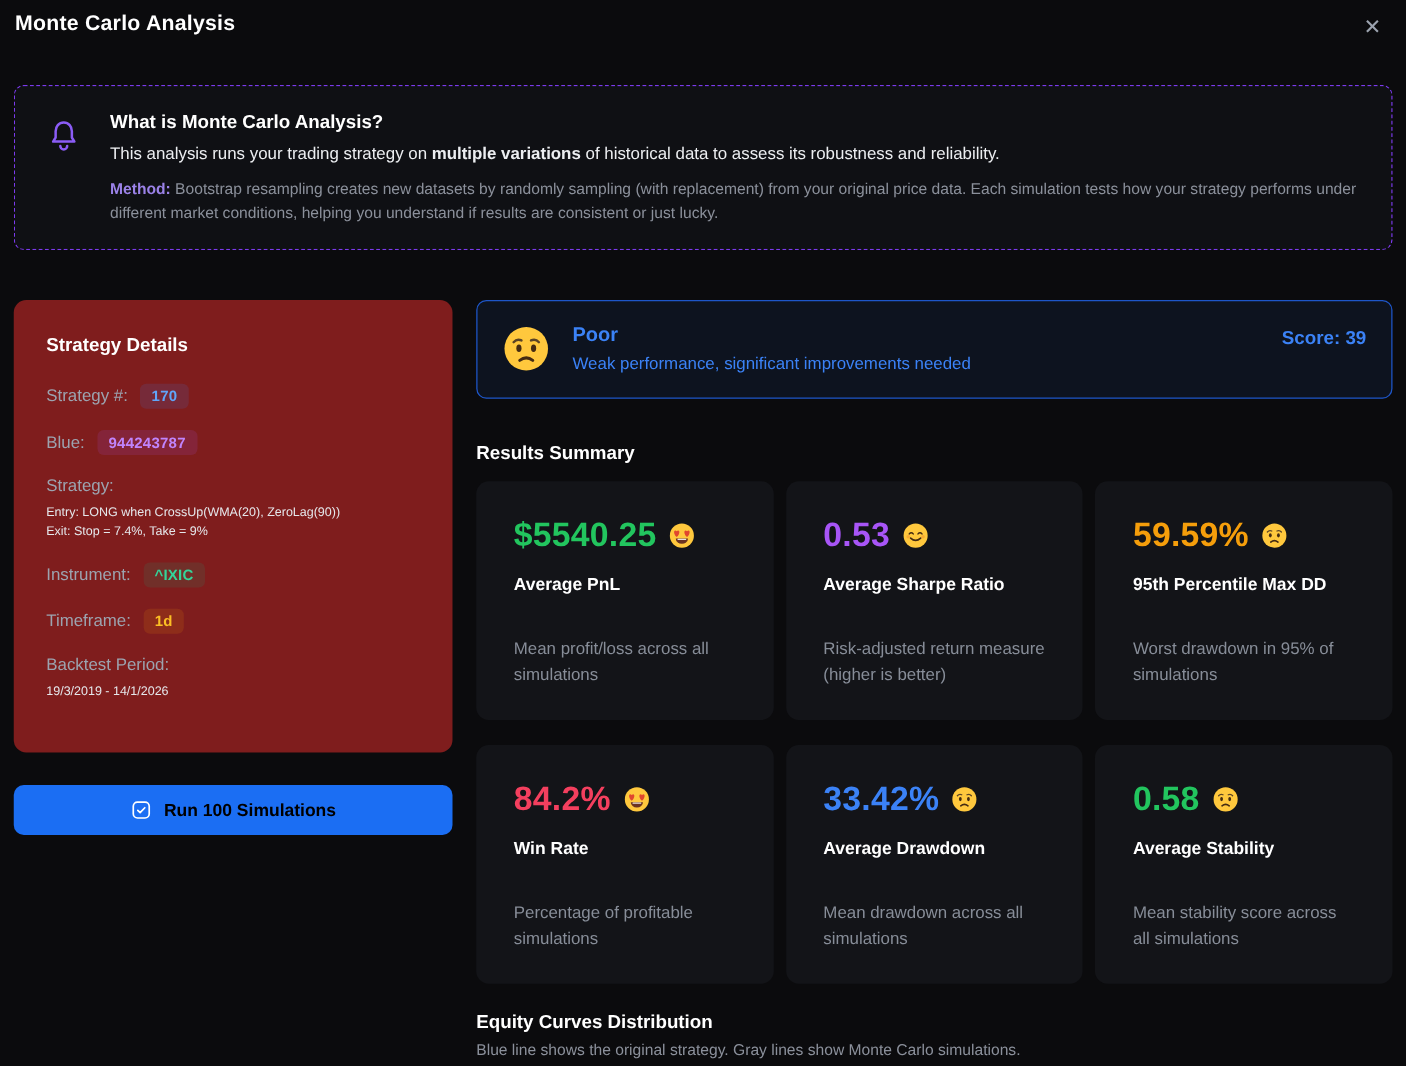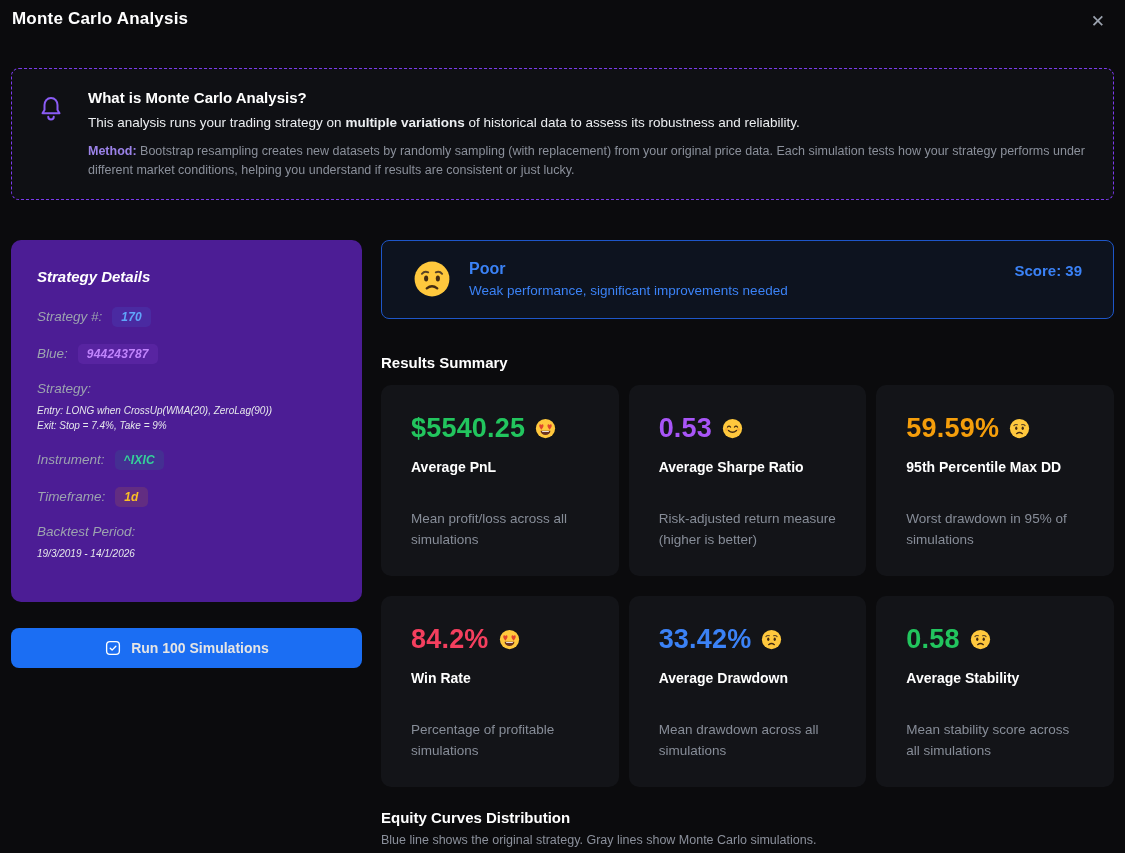--- a/index.html
+++ b/index.html
@@ -25,40 +25,40 @@
   .info-text h2 { font-size:15px; font-weight:700; color:#ffffff; margin-bottom:9px; }
   .info-line { font-size:13.5px; color:#eceef1; margin-bottom:12px; }
   .info-line b { font-weight:700; }
   .method { font-size:12.5px; color:#8b909b; line-height:1.55; max-width:1000px; }
   .method-label { color:#9b82e8; font-weight:700;margin-top:16px; }
 
   
   .main-row { display:flex; gap:19px; margin-top:40px; align-items:flex-start; }
   .left-col { width:351px; flex:0 0 351px; }
 
-  .details-card { background:#4c1d95; border-radius:10px; padding:28px 26px 24px; min-height:332px;font-style:italic; }
+  .details-card { background:#7f1d1d; border-radius:10px; padding:28px 26px 24px; min-height:332px; }
   .details-card h2 { font-size:15px; font-weight:700; color:#ffffff; margin-bottom:22px; }
   .detail-row { display:flex; align-items:center; gap:10px; margin-bottom:17px; }
   .lbl { color:#9ca3af; font-size:13.5px; }
   .badge { font-size:12px; padding:3px 9px; border-radius:5px; font-weight:600; letter-spacing:.2px; }
   .badge-blue   { color:#60a5fa; background:rgba(59,130,246,.13); }
   .badge-purple { color:#c084fc; background:rgba(168,85,247,.13); }
   .badge-green  { color:#34d399; background:rgba(16,185,129,.12); }
   .badge-amber  { color:#fbbf24; background:rgba(245,158,11,.13); }
   .detail-block { margin-bottom:17px; }
   .detail-block .lbl { display:block; margin-bottom:7px; }
   .val { color:#e5e7eb; font-size:10px; line-height:1.5; }
 
-  .run-btn { margin-top:26px; width:100%; height:40px; background:#1b6ef3; border:none; border-radius:8px; color:#e5e5e5; font-size:14px; font-weight:700; display:flex; align-items:center; justify-content:center; gap:9px; cursor:pointer; font-family:inherit; }
+  .run-btn { margin-top:26px; width:100%; height:40px; background:#1b6ef3; border:none; border-radius:8px; color:#000000; font-size:14px; font-weight:700; display:flex; align-items:center; justify-content:center; gap:9px; cursor:pointer; font-family:inherit; }
   .run-icon svg { display:block; }
 
   .right-col { flex:1; min-width:0; }
 
   
-  .score-banner { border:1px solid #1e56c8; background:#0d131f; border-radius:8px; height:79px; display:flex; align-items:center; padding:0 31px; gap:18px; }
+  .score-banner { border:1px solid #1e56c8; background:#0d131f; border-radius:8px; height:79px; display:flex; align-items:center; padding:0 20px; gap:18px; }
   .banner-emoji { width:38px; height:38px; flex:0 0 38px; }
   .banner-emoji svg { width:38px; height:38px; }
   .rating { color:#3b82f6; font-weight:700; font-size:16px; margin-bottom:5px; }
   .rating-desc { color:#3b82f6; font-size:13.5px; }
   .score { margin-left:auto; color:#3b82f6; font-weight:700; font-size:15px; align-self:flex-start; margin-top:21px; }
 
   .section-title { font-size:15px; font-weight:700; color:#ffffff; margin:35px 0 14px; }
 
   
   .metrics-grid { display:grid; grid-template-columns:repeat(3,1fr); gap:20px 10px; }

